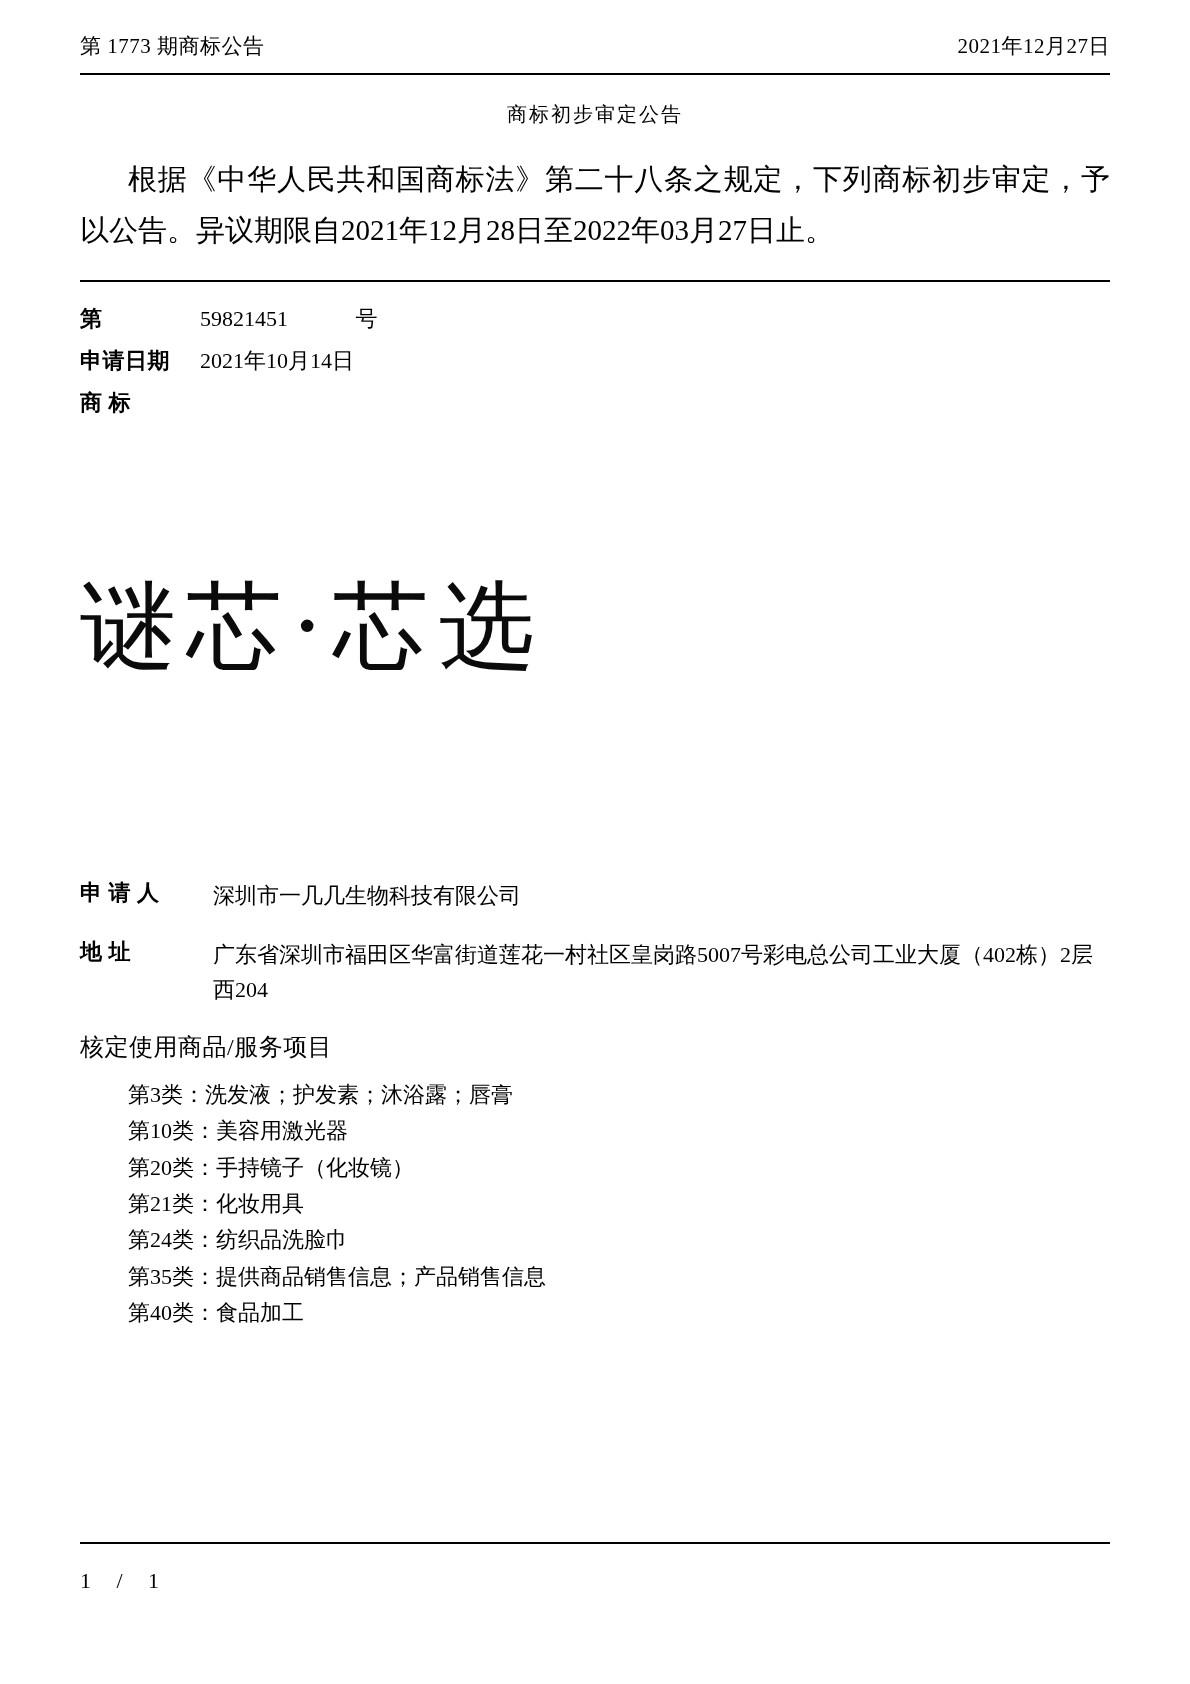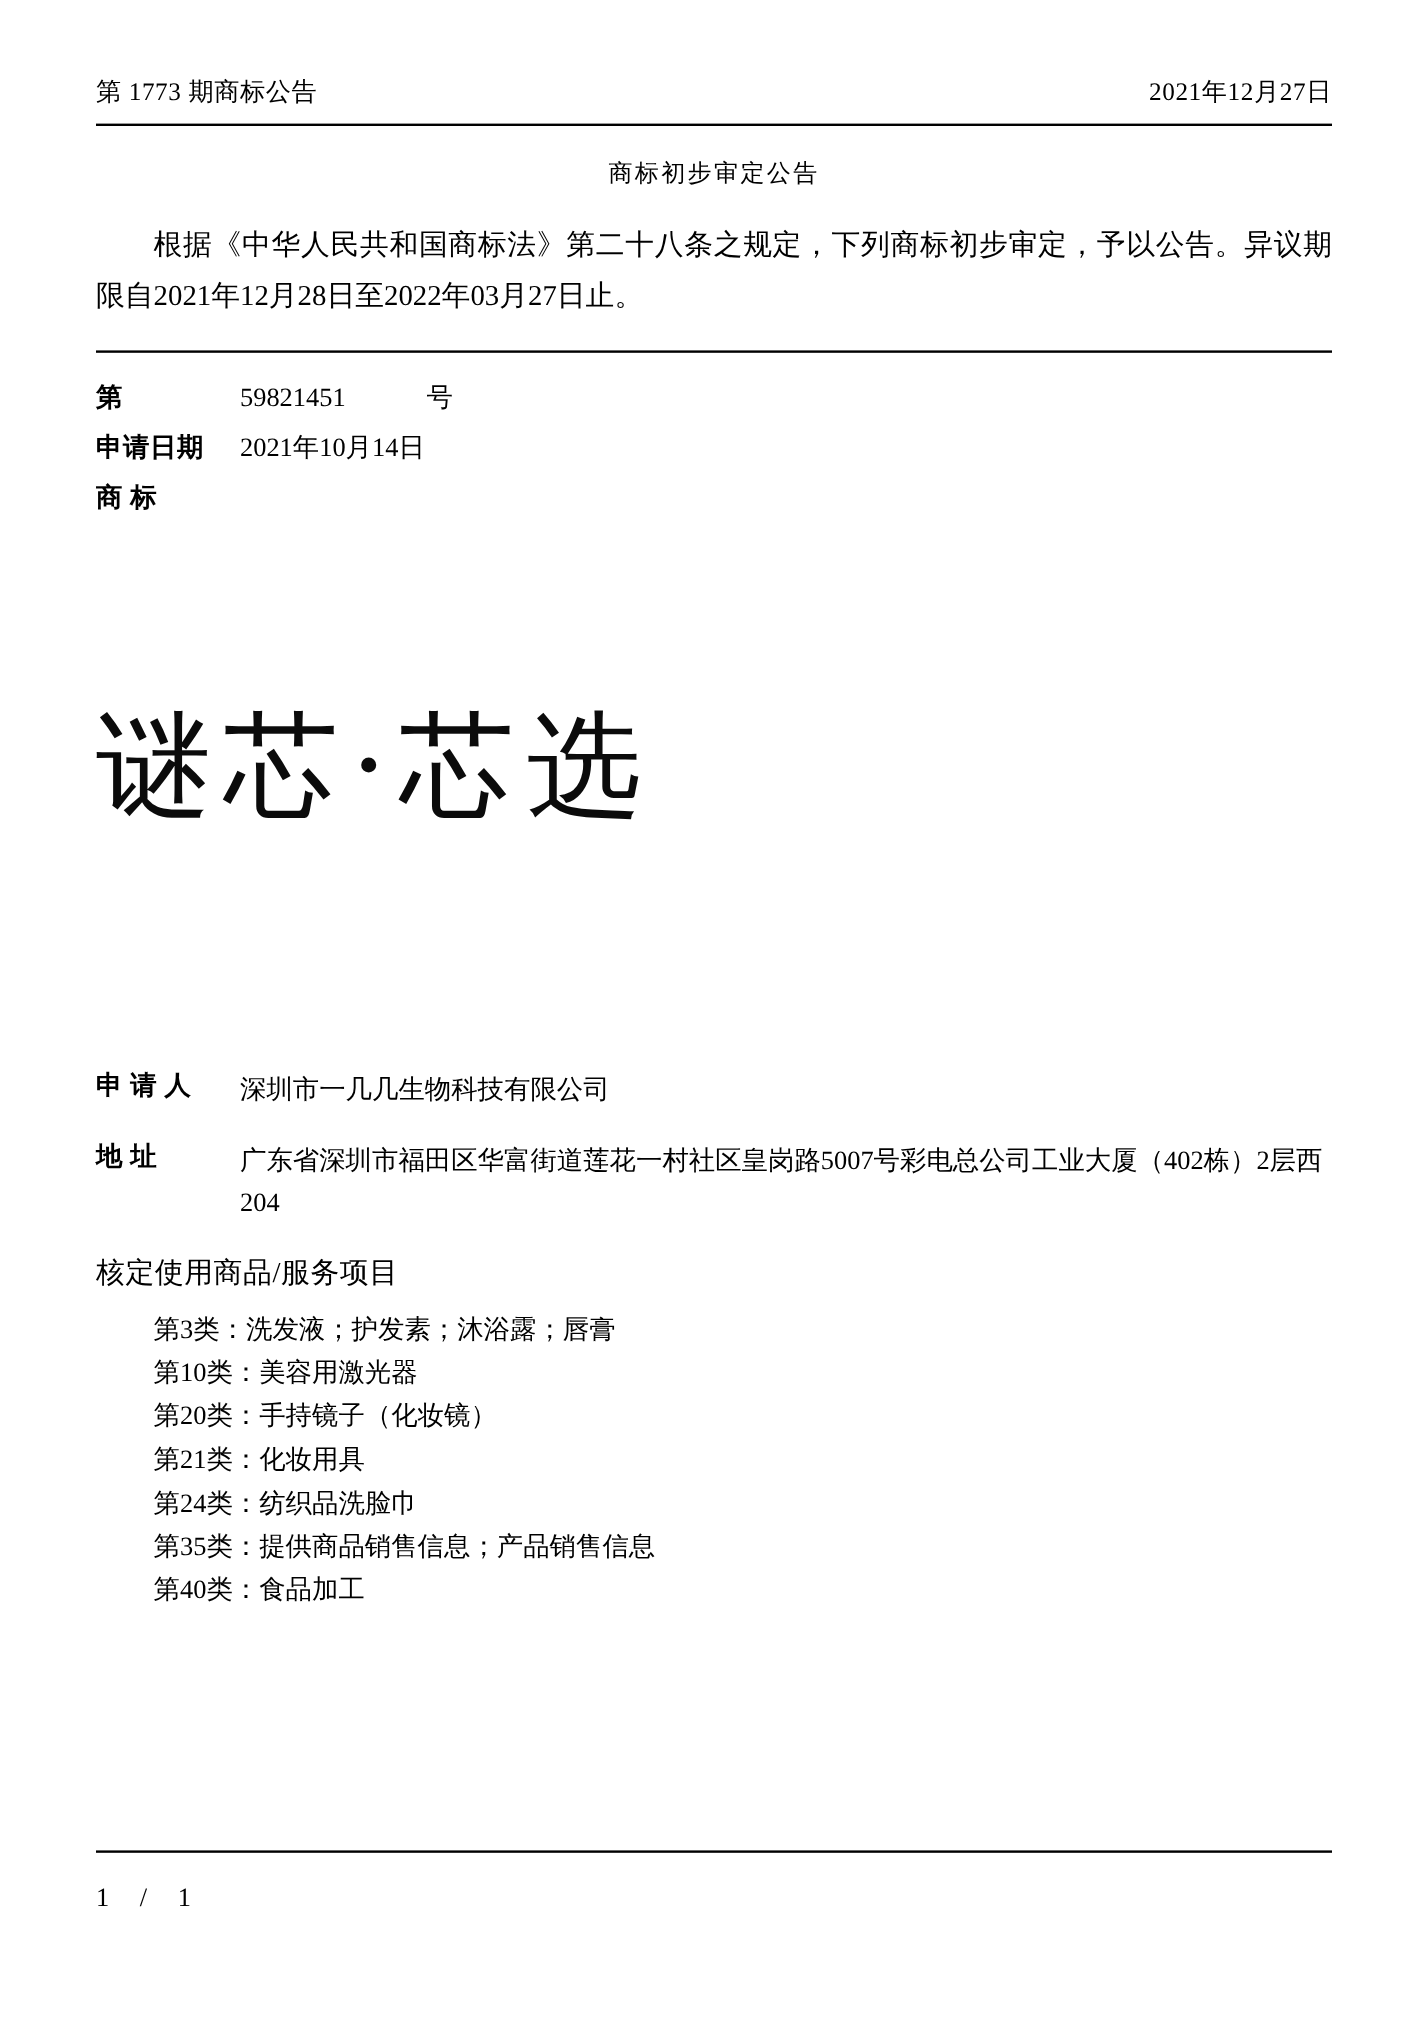--- a/index.html
+++ b/index.html
@@ -21,21 +21,21 @@
     height: 1684px;
     box-sizing: border-box;
     padding: 0 80px;
   }
 
   
   .header {
     display: flex;
     justify-content: space-between;
     align-items: flex-end;
-    padding-top: 62px;
+    padding-top: 32px;
     font-size: 21px;
     letter-spacing: 0.5px;
   }
   .header .left { }
   .header .right { }
   .rule-top {
     margin-top: 13px;
     border-top: 2px solid #000;
   }
 
@@ -44,21 +44,21 @@
     text-align: center;
     font-size: 20px;
     letter-spacing: 2px;
     margin-top: 26px;
     font-family: "Liberation Serif", "DejaVu Serif", serif;
   }
 
   
   .intro {
     margin-top: 26px;
-    font-size: 24px;
+    font-size: 29px;
     line-height: 1.75;
     text-align: justify;
     text-indent: 48px;
   }
   .rule-mid {
     margin-top: 24px;
     border-top: 2px solid #000;
   }
 
   
@@ -102,20 +102,21 @@
   }
 
   
   .applicant {
     margin-top: 70px;
     font-size: 22px;
   }
   .app-row {
     display: flex;
     margin-bottom: 24px;
+    gap: 13px;
   }
   .app-label {
     flex: 0 0 120px;
     font-weight: bold;
     letter-spacing: 0.5px;
   }
   .app-value {
     flex: 1;
     line-height: 1.6;
   }

